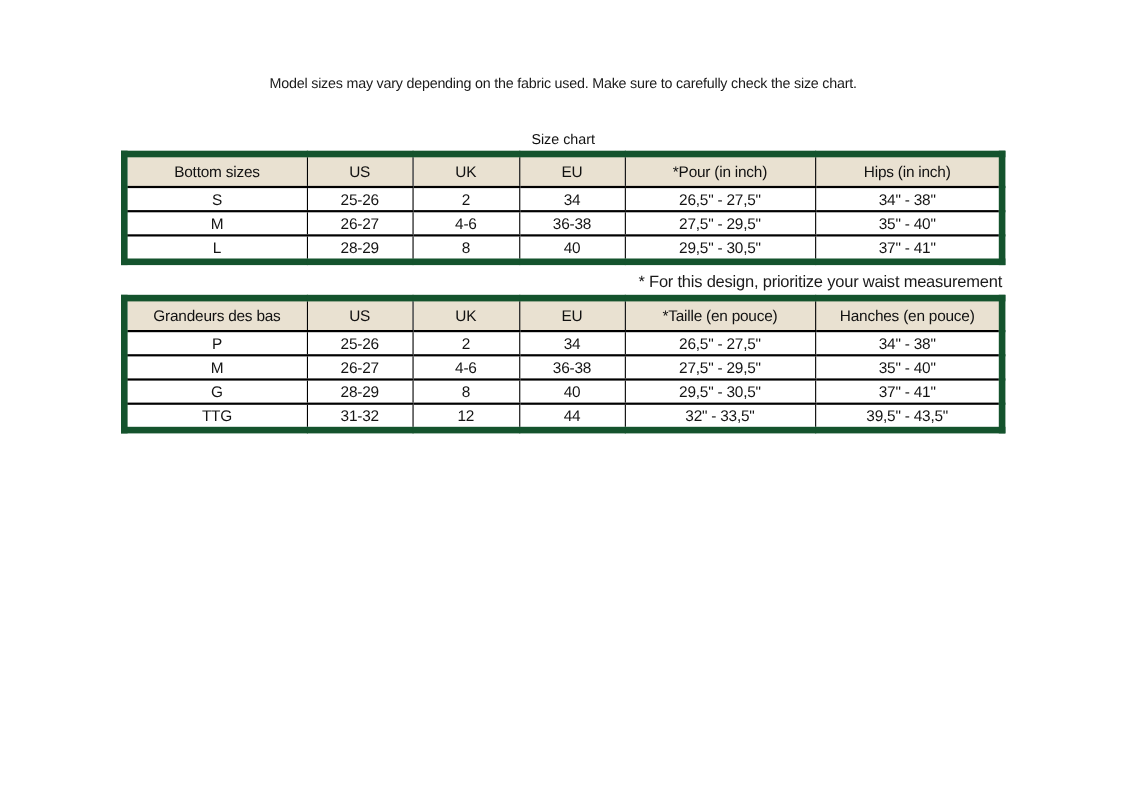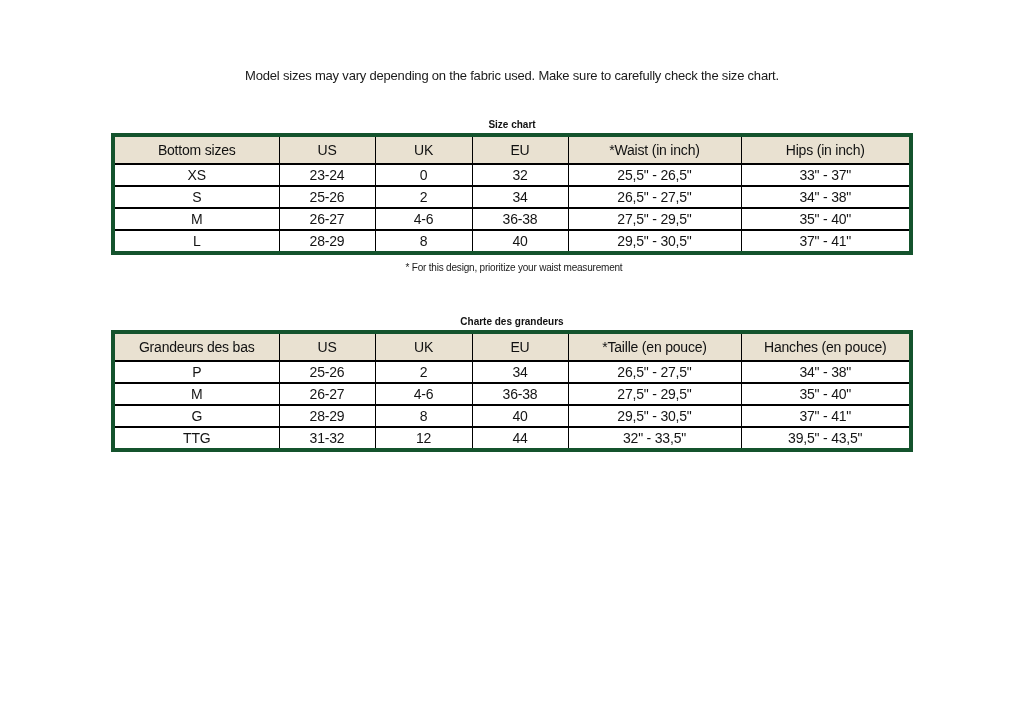--- a/index.html
+++ b/index.html
@@ -20,32 +20,32 @@
     text-align: center;
     font-size: 13px;
     letter-spacing: -0.2px;
     color: #1a1a1a;
   }
   .intro.en { margin-top: 68px; }
   .intro.fr { margin-top: 11px; }
   .chart-title {
     margin: 0;
     text-align: center;
-    font-size: 10px;
-    font-weight: bold;
+    font-size: 13px;
+    font-weight: normal;
     color: #111111;
   }
   .chart-title.en { margin-top: 36px; }
   .chart-title.fr { margin-top: 43px; }
   table.size-table {
     border-collapse: collapse;
     table-layout: fixed;
     width: 798px;
     margin: 3px auto 0 auto;
-    border: 4px solid #14532d;
+    border: 6px solid #14532d;
   }
   table.size-table th,
   table.size-table td {
     border: 1px solid #000000;
     border-top: 2px solid #000000;
     border-bottom: 2px solid #000000;
     text-align: center;
     vertical-align: middle;
     font-size: 14px;
     letter-spacing: -0.2px;
@@ -64,22 +64,22 @@
     height: 20px;
   }
   .footnote-wrap {
     width: 798px;
     margin: 7px auto 0 auto;
   }
   .footnote-wrap.fr { margin-top: 9px; }
   .footnote {
     margin: 0;
     padding-left: 4px;
-    text-align: center;
-    font-size: 10px;
+    text-align: right;
+    font-size: 15px;
     letter-spacing: -0.2px;
     color: #1a1a1a;
   }
 </style>
 </head>
 <body>
 
 <div class="page">
 
   <p class="intro en">Model sizes may vary depending on the fabric used. Make sure to carefully check the size chart.</p>
@@ -94,33 +94,25 @@
       <col style="width:96px">
         <col style="width:173px">
         <col style="width:170px">
     </colgroup>
     <thead>
       <tr>
         <th>Bottom sizes</th>
         <th>US</th>
         <th>UK</th>
         <th>EU</th>
-        <th>*Waist (in inch)</th>
+        <th>*Pour (in inch)</th>
         <th>Hips (in inch)</th>
       </tr>
     </thead>
     <tbody>
-      <tr>
-        <td>XS</td>
-        <td>23-24</td>
-        <td>0</td>
-        <td>32</td>
-        <td>25,5" - 26,5"</td>
-        <td>33" - 37"</td>
-      </tr>
       <tr>
         <td>S</td>
         <td>25-26</td>
         <td>2</td>
         <td>34</td>
         <td>26,5" - 27,5"</td>
         <td>34" - 38"</td>
       </tr>
       <tr>
         <td>M</td>
@@ -138,21 +130,20 @@
         <td>29,5" - 30,5"</td>
         <td>37" - 41"</td>
       </tr>
     </tbody>
   </table>
 
   <div class="footnote-wrap en">
     <p class="footnote">* For this design, prioritize your waist measurement</p>
   </div>
 
-  <h2 class="chart-title fr">Charte des grandeurs</h2>
 
   <table class="size-table">
     <colgroup>
       <col style="width:166px">
         <col style="width:96px">
         <col style="width:97px">
       <col style="width:96px">
         <col style="width:173px">
         <col style="width:170px">
     </colgroup>

